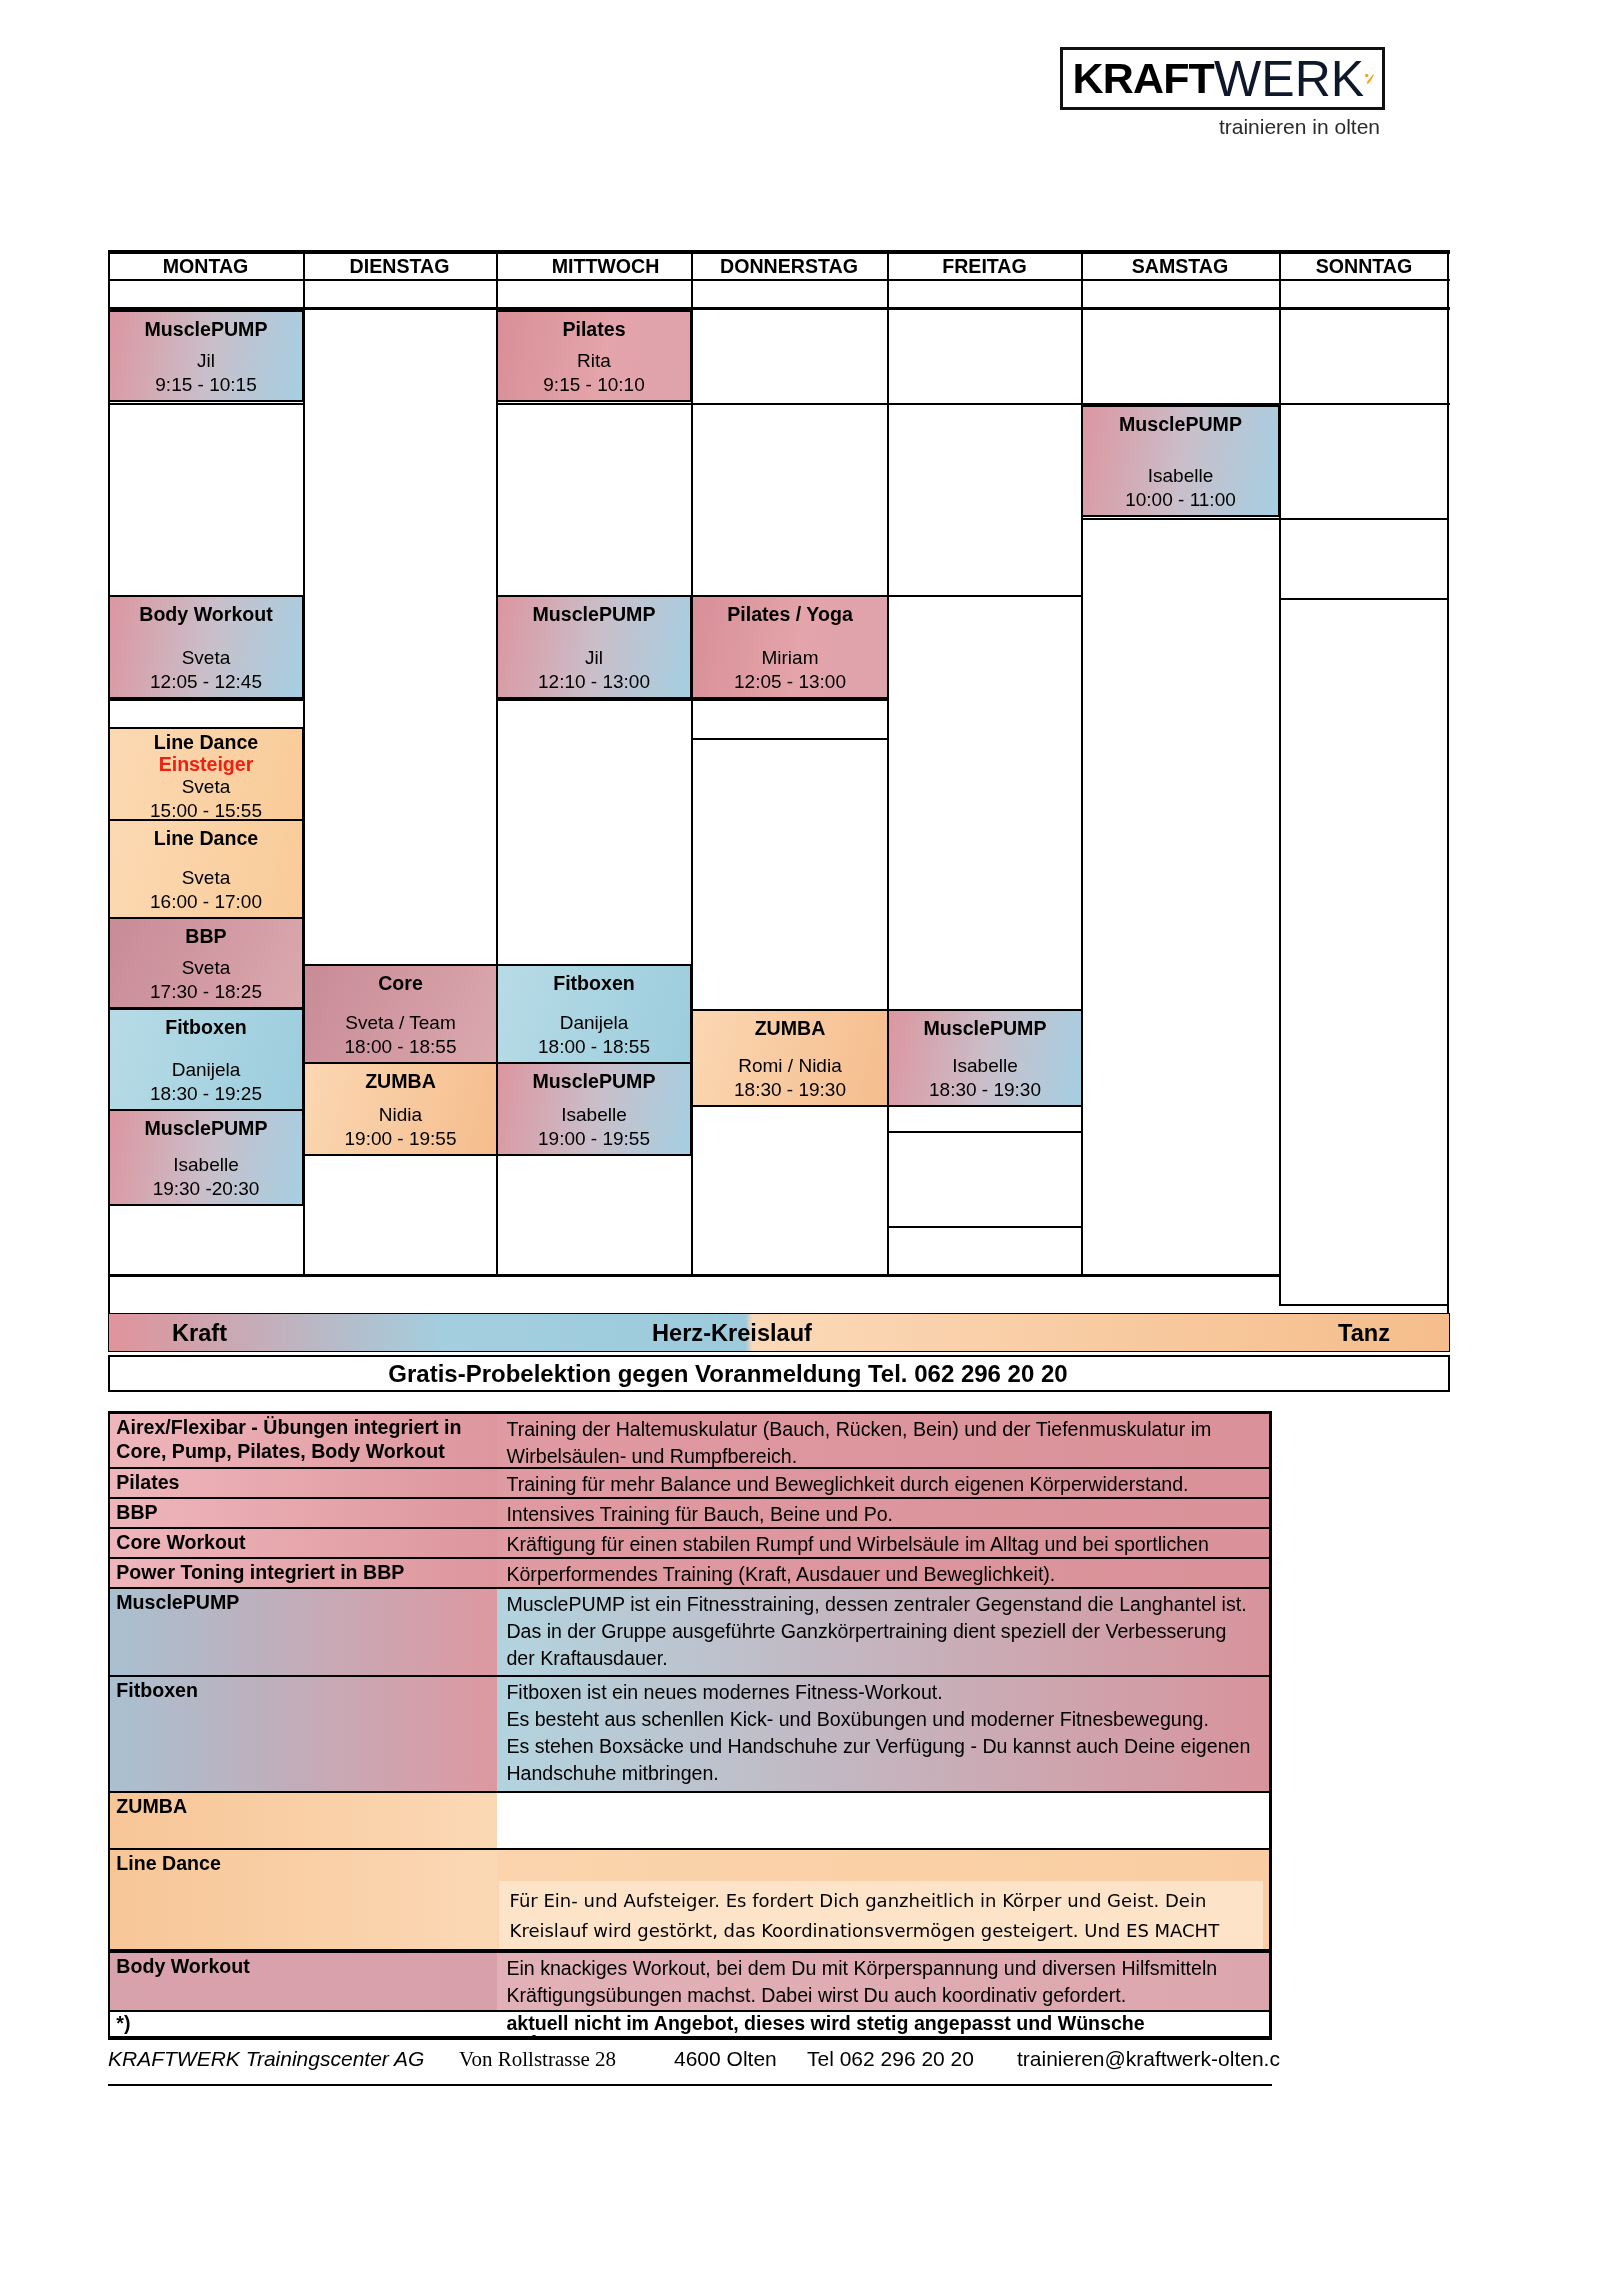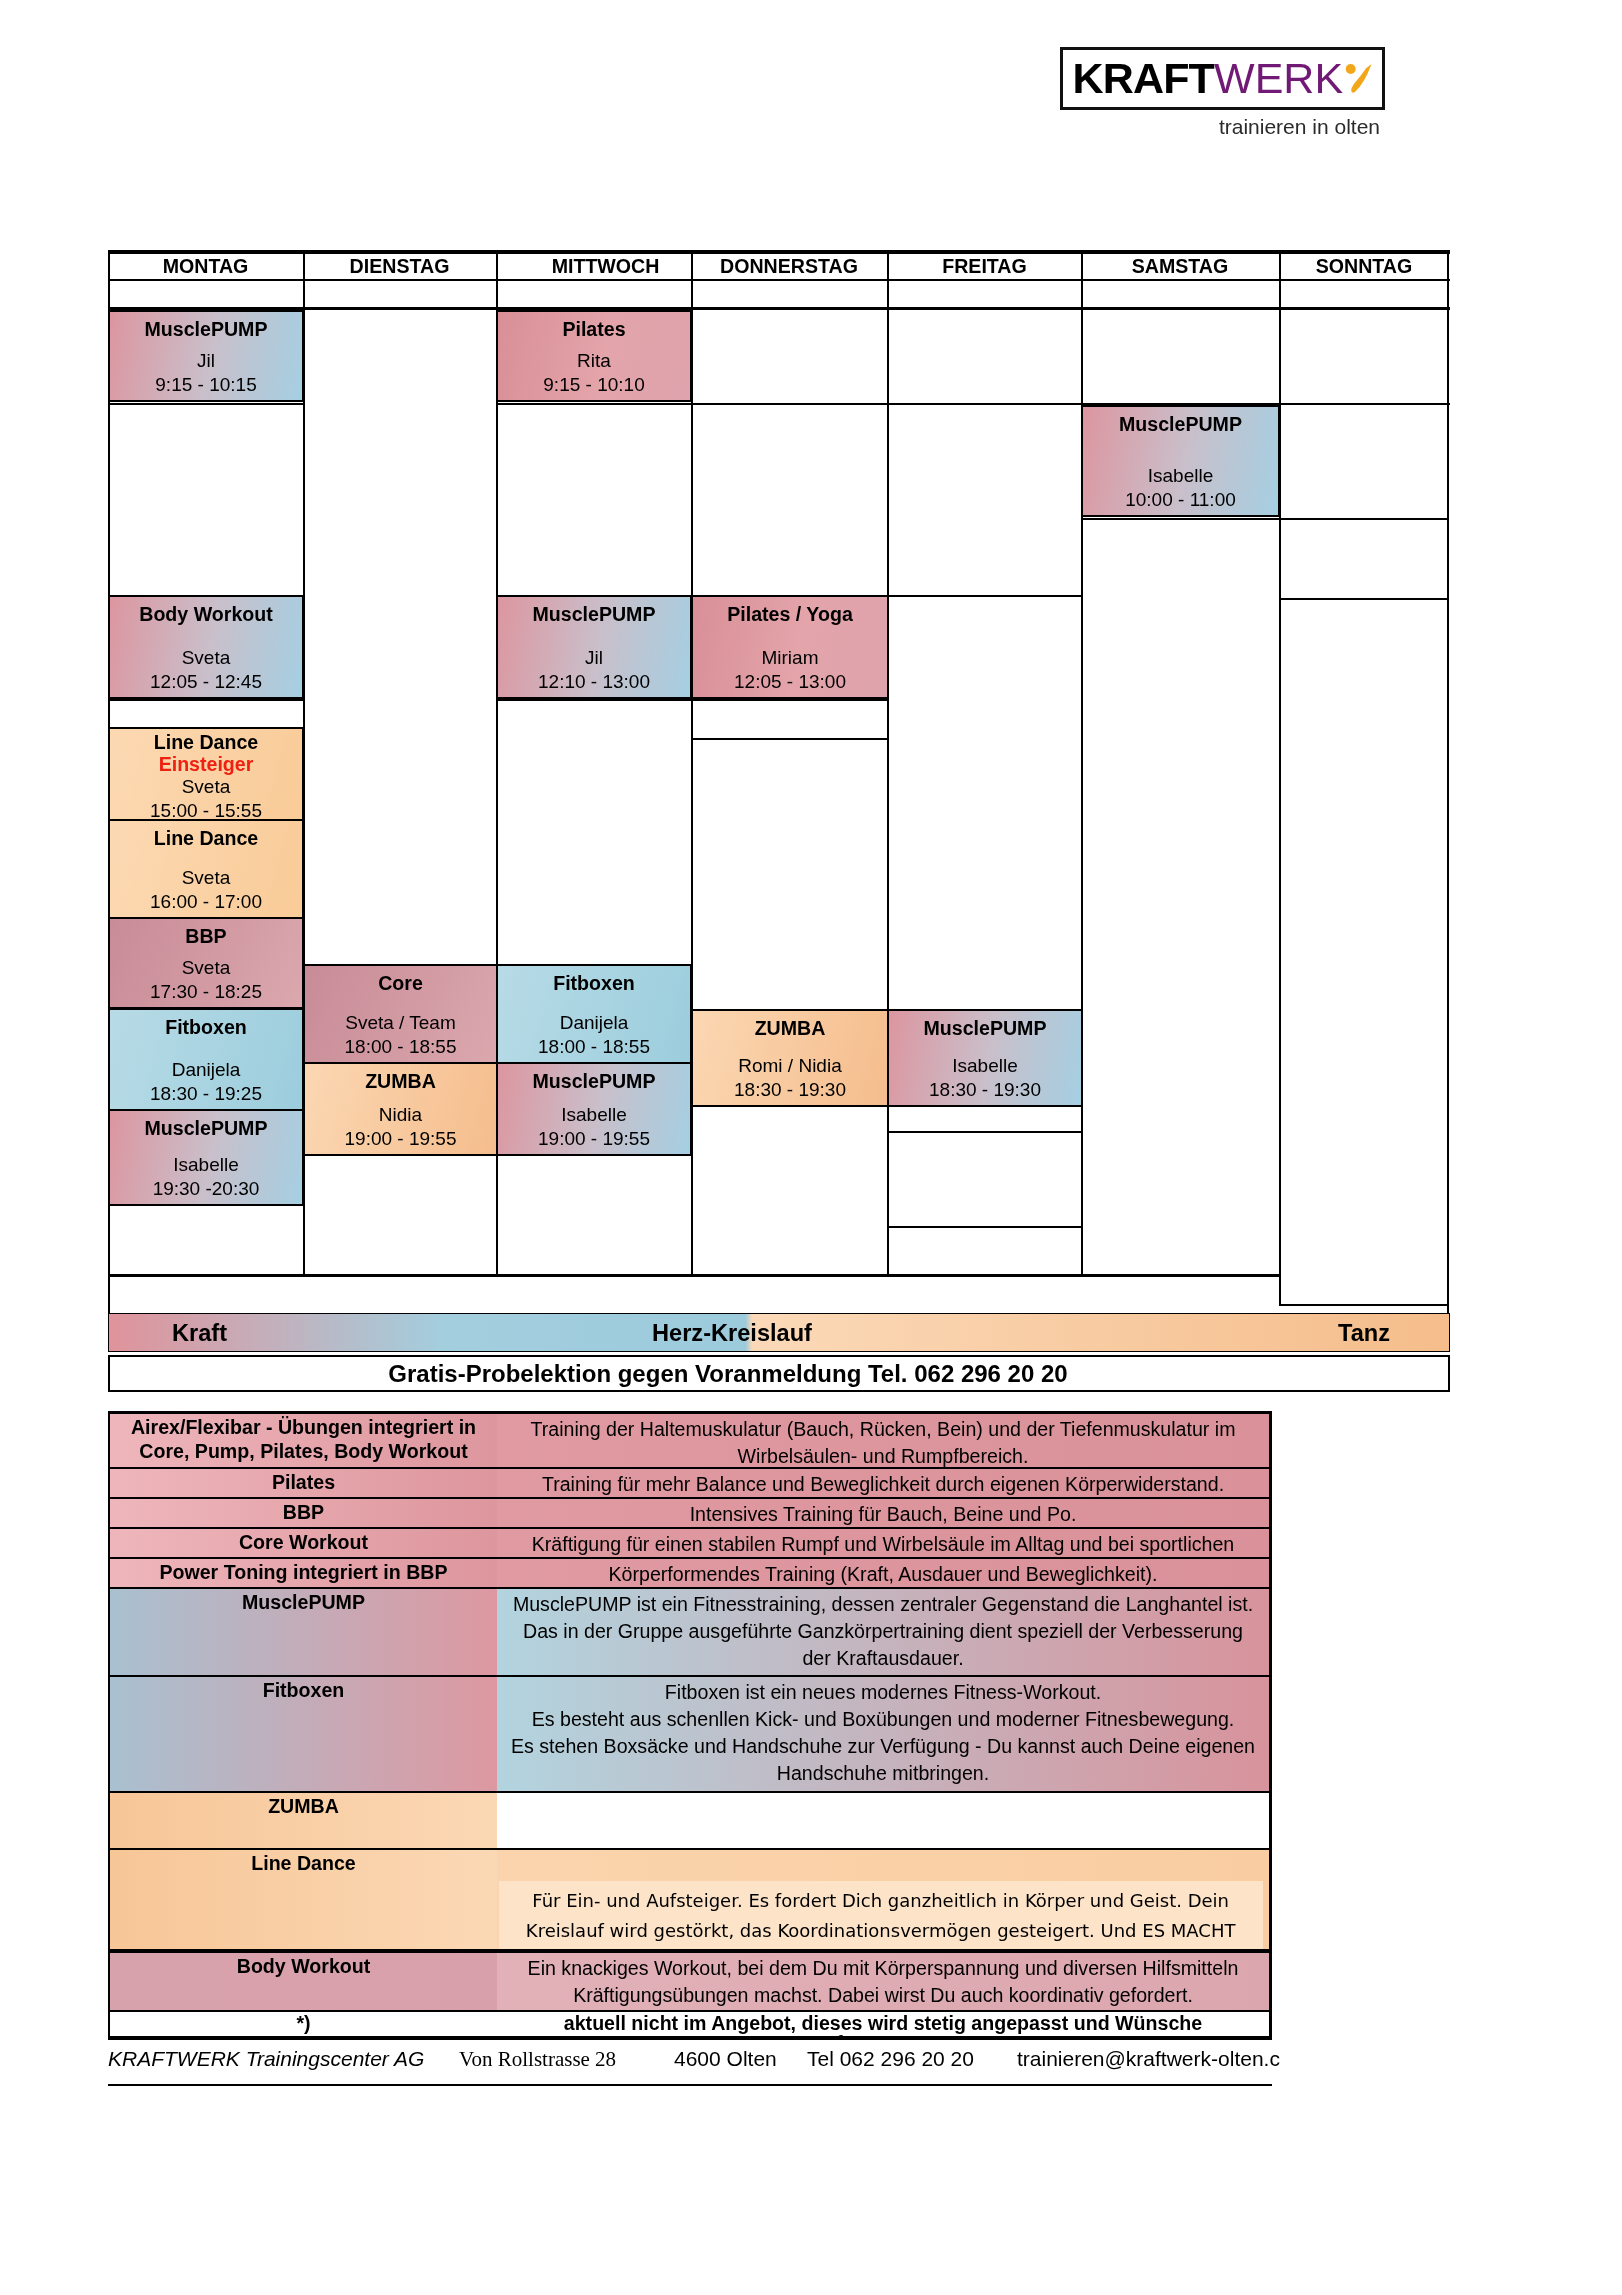--- a/index.html
+++ b/index.html
@@ -5,21 +5,21 @@
   html,body{margin:0;padding:0;background:#888;}
   #page{position:relative;width:1623px;height:2295px;background:#ffffff;
         font-family:"Liberation Sans",sans-serif;color:#000;overflow:hidden;}
   
   #title{position:absolute;left:118px;top:39px;width:754px;text-align:center;
          font-size:48px;font-weight:bold;line-height:68px;}
   #logo-box{position:absolute;left:1060px;top:47px;width:325px;height:63px;
             border:3.1px solid #111;background:#fff;display:flex;align-items:center;
             box-sizing:border-box;padding:0 6.3px 0 9.4px;}
   .brand-b{font-size:43px;font-weight:800;letter-spacing:-0.8px;}
-  .brand-l{font-size:43px;font-weight:400;color:#701a75;}
+  .brand-l{font-size:50px;font-weight:400;color:#0f172a;}
   #logo-icon{margin-left:auto;}
   #tagline{position:absolute;left:1060px;top:115px;width:320px;text-align:right;
            font-size:21px;color:#2b2b2b;}
   
   #sched{position:absolute;left:108px;top:250px;width:1342px;height:1064px;}
   .vl,.hl{position:absolute;background:#000;}
   .day{position:absolute;top:4.7px;font-weight:bold;font-size:19.6px;text-align:center;}
   .blk{position:absolute;box-sizing:border-box;border:2.4px solid #000;display:flex;
        flex-direction:column;align-items:center;text-align:center;}
   .bt{font-weight:bold;font-size:19.6px;margin-top:6.3px;line-height:22px;}
@@ -37,21 +37,21 @@
   #legend{position:absolute;left:108px;top:1313px;width:1342px;height:39px;
           box-sizing:border-box;border:1.6px solid #000;
           background:linear-gradient(to right,#e0939b 0%,#a3cede 25%,#9ccbdc 47.5%,#fbd9b8 48%,#f5bd8b 100%);}
   #legend span{position:absolute;top:6.3px;font-weight:bold;font-size:23.6px;}
   #trial{position:absolute;left:108px;top:1355px;width:1342px;height:37px;
          box-sizing:border-box;border:2.4px solid #000;display:flex;align-items:center;
          justify-content:center;padding-right:102px;font-weight:bold;font-size:24px;}
   
   #desc{position:absolute;left:108px;top:1411px;width:1164px;box-sizing:border-box;
         border-top:3.1px solid #000;border-left:2.4px solid #000;border-right:3.1px solid #000;}
-  .drow{display:flex;border-bottom:2.4px solid #000;overflow:hidden;text-align:center;}
+  .drow{display:flex;border-bottom:2.4px solid #000;overflow:hidden;}
   .drow.thickb{border-bottom:4.7px solid #000;}
   .dlab{width:387px;box-sizing:border-box;padding:2.4px 6.3px;font-weight:bold;
         font-size:19.6px;line-height:23.6px;}
   .dtxt{flex:1;box-sizing:border-box;padding:1.6px 9.4px;font-size:19.6px;line-height:27px;
         white-space:pre-line;}
   .c-pinkL{background:linear-gradient(to right,#eeb6bb,#dd969d);}
   .c-pinkD{background:linear-gradient(to right,#e09aa1,#da9199);}
   .c-mpL{background:linear-gradient(to right,#a9c0d0,#dd98a1);}
   .c-mpD{background:linear-gradient(to right,#b2d4df,#d8939c);}
   .c-orL{background:linear-gradient(to right,#f7c697,#fbd8b5);}

